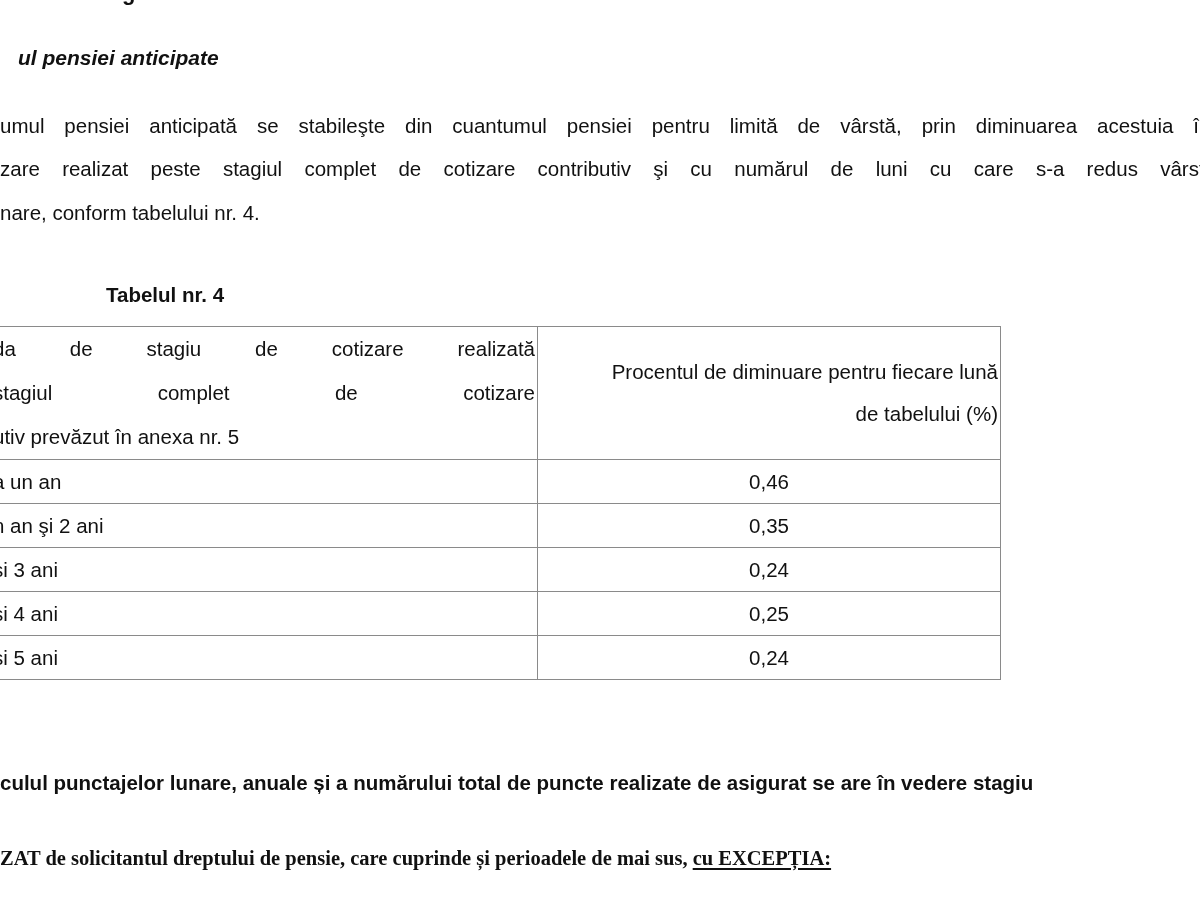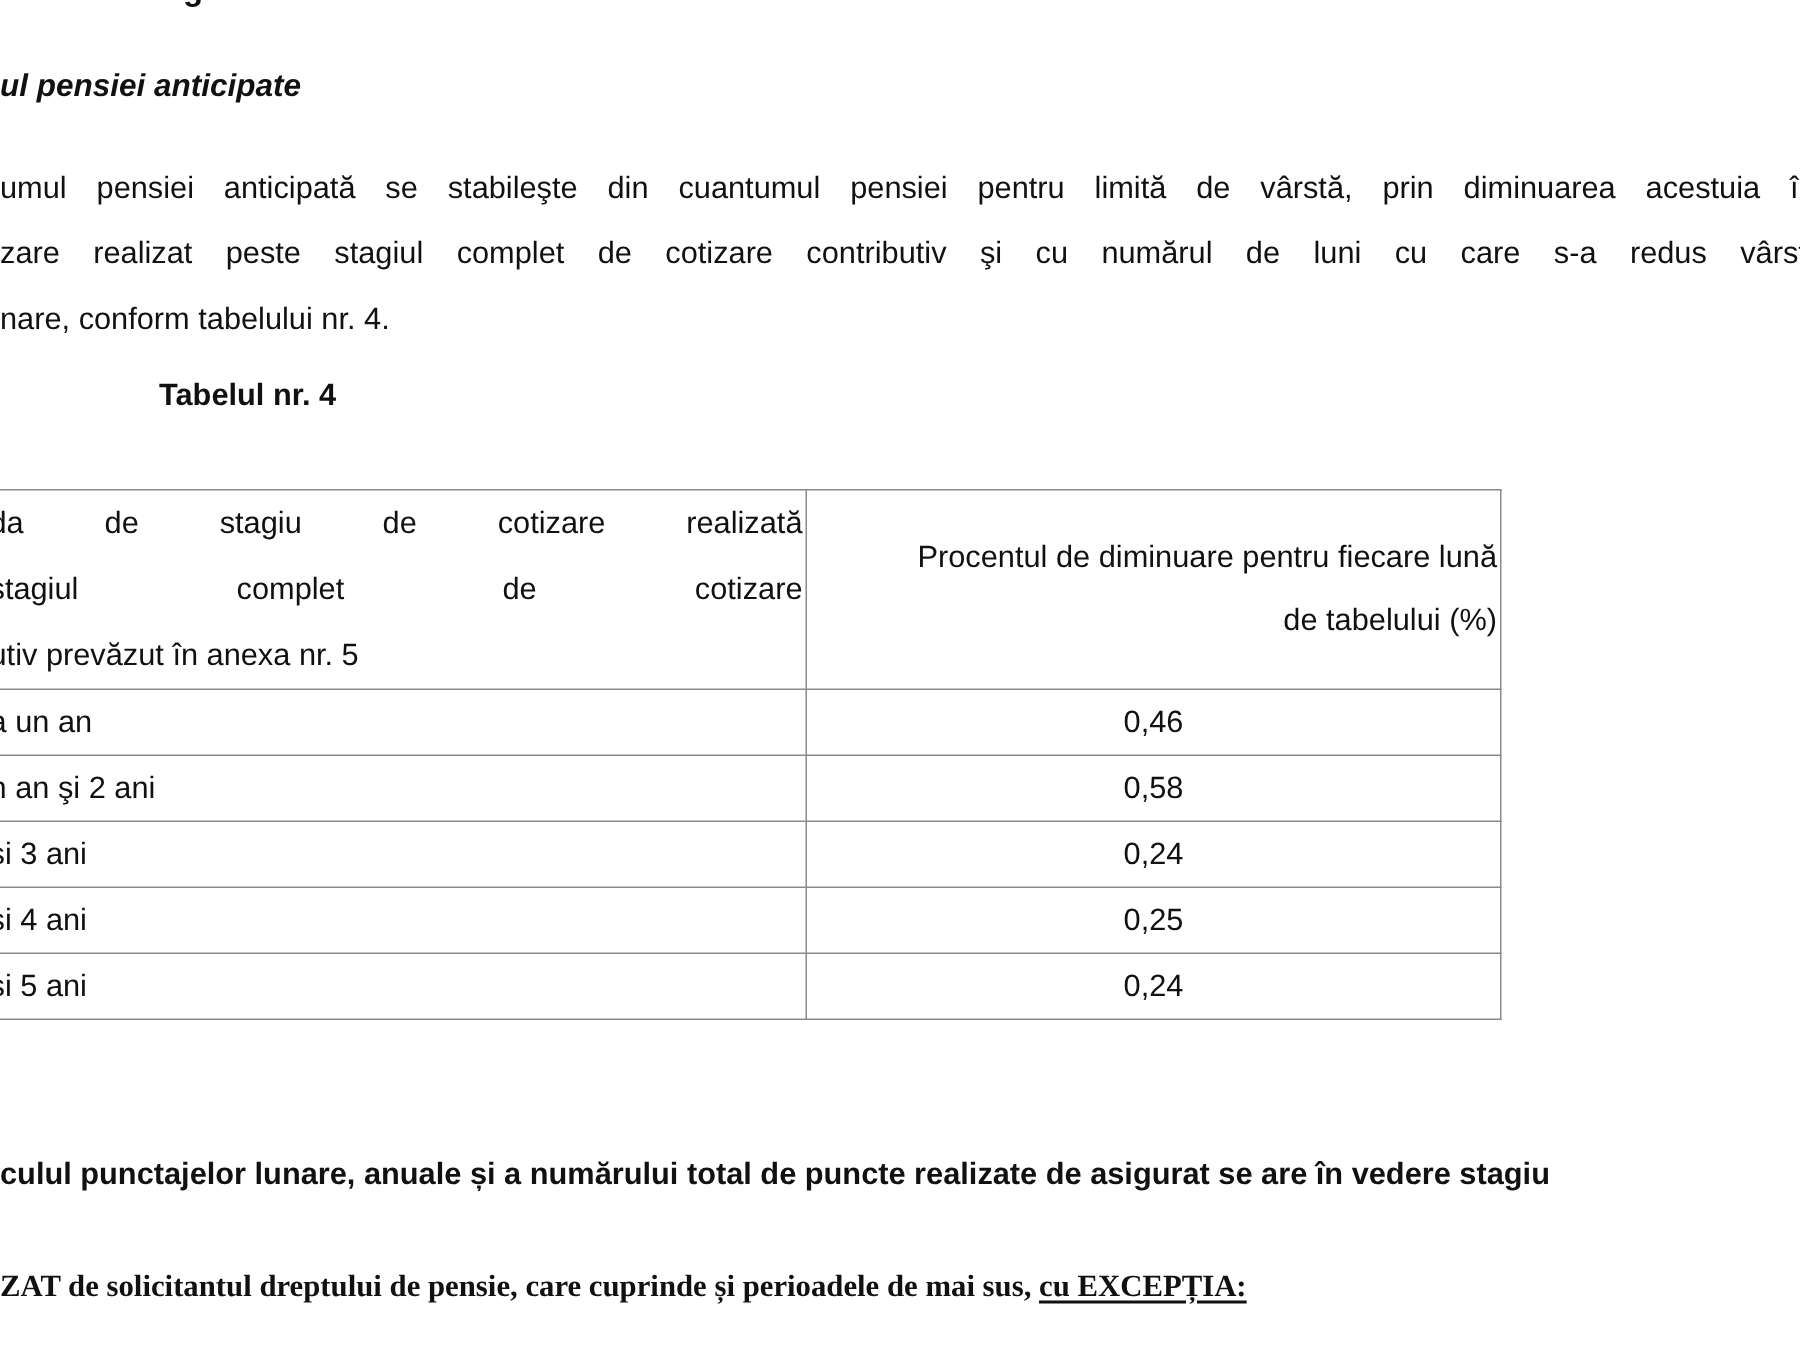--- a/index.html
+++ b/index.html
@@ -15,33 +15,33 @@
     font-family: "Liberation Sans", sans-serif;
     color: #111111;
   }
   .abs { position: absolute; white-space: nowrap; }
   .top-fragment {
     left: 122px; top: -20px;
     font-size: 22px; font-weight: bold;
   }
   .section-heading {
     left: 0; top: 46px;
-    font-size: 21px; font-weight: bold; font-style: italic;
+    font-size: 21px; font-weight: bold; font-style: italic; padding-left: 18px;
   }
   .para-line {
     left: 0;
     font-size: 20.5px;
     width: 1260px;
   }
   .para-line.justified {
     text-align: justify;
     text-align-last: justify;
   }
   .table-caption {
-    left: 106px; top: 252px;
+    left: 106px; top: 283px;
     font-size: 20.5px; font-weight: bold;
   }
   table.doc-table {
     position: absolute;
     left: -160px; top: 326px;
     border-collapse: collapse;
     font-size: 20.5px;
   }
   table.doc-table td {
     border: 1.5px solid #8a8a8a;
@@ -105,21 +105,21 @@
           <div>de tabelului (%)</div>
         </div>
       </td>
     </tr>
     <tr class="data-row">
       <td class="col-left" style="padding-left:152px;">a un an</td>
       <td class="col-right val">0,46</td>
     </tr>
     <tr class="data-row">
       <td class="col-left" style="padding-left:152px;">n an şi 2 ani</td>
-      <td class="col-right val">0,58</td>
+      <td class="col-right val">0,35</td>
     </tr>
     <tr class="data-row">
       <td class="col-left" style="padding-left:152px;">şi 3 ani</td>
       <td class="col-right val">0,24</td>
     </tr>
     <tr class="data-row">
       <td class="col-left" style="padding-left:152px;">şi 4 ani</td>
       <td class="col-right val">0,25</td>
     </tr>
     <tr class="data-row">

